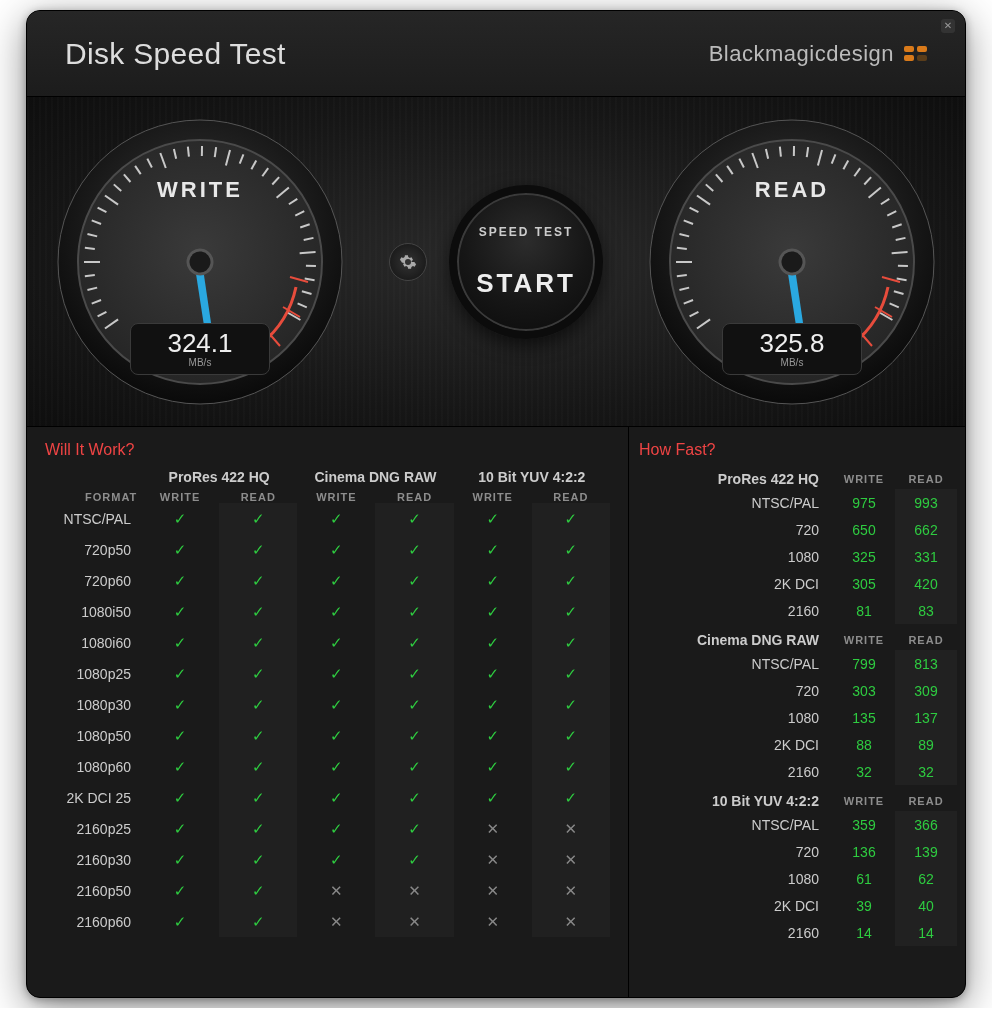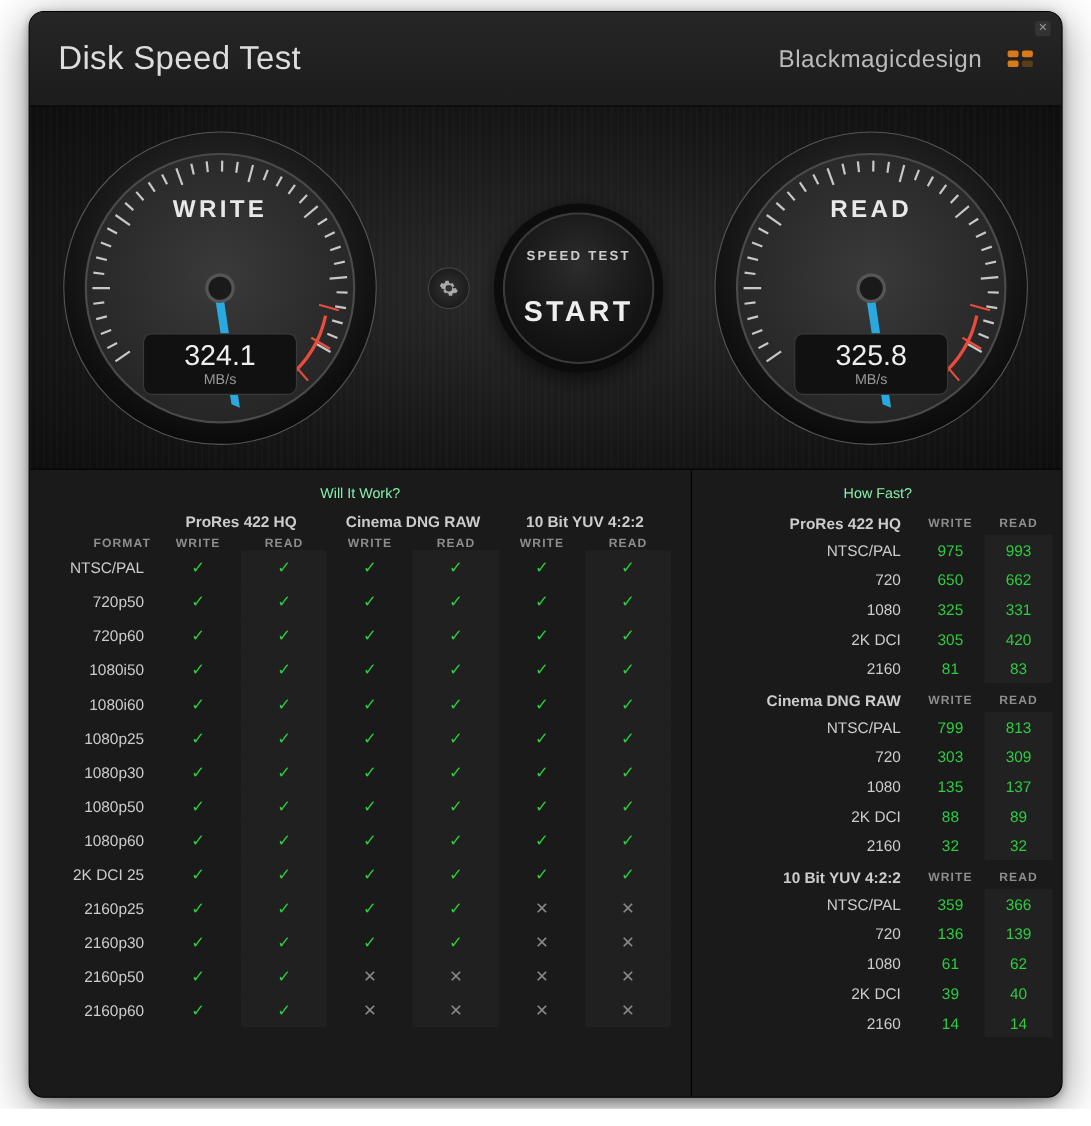--- a/index.html
+++ b/index.html
@@ -21,27 +21,27 @@
   .close-dot {
     position: absolute; top: 8px; right: 10px;
     width: 14px; height: 14px; border-radius: 3px;
     background: #333; color: #999; font-size: 10px; line-height: 14px;
     text-align: center; cursor: pointer;
   }
   .titlebar {
     height: 86px;
     background: linear-gradient(#262626, #1c1c1c);
     display: flex; align-items: center; justify-content: space-between;
-    padding: 0 26px;
+    padding: 0 38px;
     border-bottom: 1px solid #000;
   }
   .title {
     font-size: 30px; font-weight: 300; color: #ddd; letter-spacing: .3px;
   }
-  .brand { display: flex; align-items: center; gap: 23px; }
+  .brand { display: flex; align-items: center; gap: 10px; }
   .brand-text { font-size: 22px; font-weight: 300; color: #bbb; letter-spacing: .5px; }
   .brand-dots { display: grid; grid-template-columns: 10px 10px; grid-auto-rows: 6px; gap: 3px; }
   .brand-dots span { background:#d97a1a; border-radius:2px; }
   .brand-dots span.dim { background:#5a3d1a; }
 
   .gauge-area {
     height: 330px;
     background:
       repeating-linear-gradient(90deg, rgba(255,255,255,.015) 0 2px, rgba(0,0,0,0) 2px 6px),
       radial-gradient(ellipse at center, #2a2a2a 0%, #161616 65%, #0e0e0e 100%);
@@ -50,26 +50,26 @@
     border-bottom: 1px solid #000;
     position: relative;
   }
   .gauge-wrap { position: relative; width: 290px; height: 290px; }
   .gauge-label {
     position: absolute; width: 100%; text-align: center;
     color: #e8e8e8; font-size: 22px; font-weight: 600; letter-spacing: 3px;
   }
   .gauge-readout {
     position: absolute; left: 50%; transform: translateX(-50%);
-    bottom: 48px; width: 140px;
+    bottom: 32px; width: 140px;
     background: #111; border: 1px solid #3a3a3a; border-radius: 8px;
     padding: 4px 0 6px; text-align: center;
   }
   .gauge-val { color: #eee; font-size: 26px; font-weight: 400; }
-  .gauge-unit { color: #999; font-size: 13px; margin-top: -2px; }
+  .gauge-unit { color: #999; font-size: 10px; margin-top: -2px; }
 
   .center-col { display:flex; align-items:center; gap:22px; }
   .gear-btn {
     width: 38px; height: 38px; border-radius: 50%;
     background: radial-gradient(circle, #333 0%, #1c1c1c 70%);
     border: 1px solid #444; display:flex; align-items:center; justify-content:center;
     color:#aaa; cursor:pointer;
   }
   .start-btn {
     width: 154px; height: 154px; border-radius: 50%;
@@ -78,21 +78,21 @@
     box-shadow: 0 0 0 2px #3a3a3a inset, 0 6px 18px rgba(0,0,0,.6);
     display:flex; flex-direction:column; align-items:center; justify-content:center;
     cursor:pointer;
   }
   .start-btn .s1 { color:#ccc; font-size:12px; letter-spacing:2px; font-weight:600; }
   .start-btn .s2 { color:#eee; font-size:26px; letter-spacing:3px; font-weight:700;margin-top:29px; }
 
   .panels { display:flex; height: 570px; }
   .panel-left { flex: 0 0 602px; padding: 14px 18px 10px 18px; border-right:1px solid #000; }
   .panel-right { flex:1; padding: 14px 8px 10px 10px; }
-  .panel-title { color:#86efac; text-align:center; font-size:13px; font-weight:400; margin-bottom:10px; }
+  .panel-title { color:#ef4444; text-align:left; font-size:16px; font-weight:400; margin-bottom:10px; }
 
   .wiw-headrow { display:grid; grid-template-columns: 96px repeat(3, 1fr); }
   .wiw-group-h { color:#ccc; font-size:14px; font-weight:600; text-align:center; padding-bottom:2px; }
   .wiw-subrow { display:grid; grid-template-columns: 96px repeat(6, 1fr); margin-top:4px; }
   .wiw-subh { color:#8d8d8d; font-size:11px; letter-spacing:1px; font-weight:700; text-align:center; }
   .wiw-fmt-lbl { color:#8d8d8d; font-size:11px; letter-spacing:1px; font-weight:700; text-align:left; padding-left:4px;margin-left:36px; }
 
   .wiw-row { display:grid; grid-template-columns: 96px repeat(6, 1fr); height:31px; align-items:center; }
   .wiw-row .fmt { color:#ccc; font-size:14px; text-align:right; padding-right:10px; }
   .cell { text-align:center; font-size:15px; }

